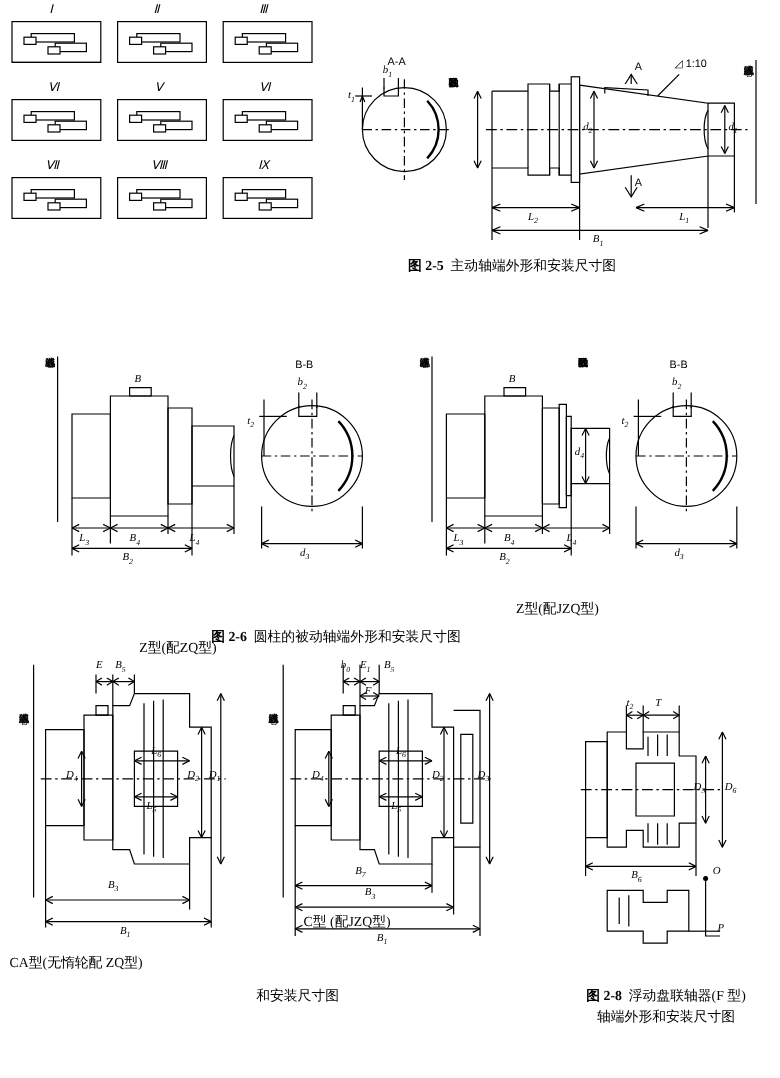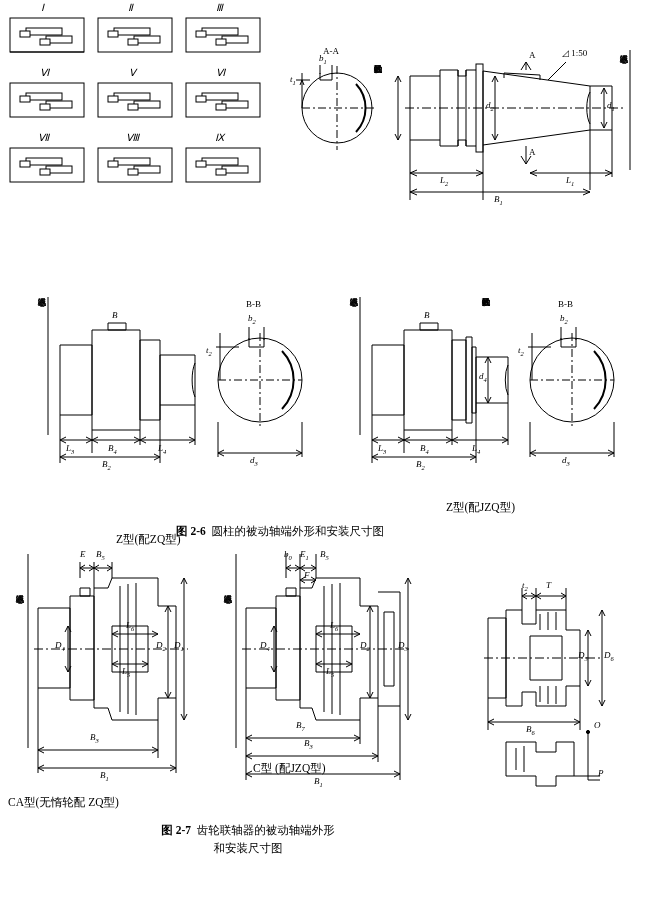--- a/index.html
+++ b/index.html
@@ -3,21 +3,21 @@
 <meta charset="utf-8">
 <style>
   html,body{margin:0;padding:0;background:#fff;}
   body{width:650px;height:898px;position:relative;font-family:"Liberation Serif",serif;color:#000;overflow:hidden;}
   .page{position:absolute;inset:0;}
   .abs{position:absolute;}
   .cap{font-size:11.5px;font-weight:bold;font-family:"Liberation Serif",serif;}
   .capn{font-size:11.5px;font-family:"Liberation Serif",serif;}
   .vtext{writing-mode:vertical-rl;text-orientation:upright;font-size:8.5px;letter-spacing:0px;line-height:1;}
   .vtextR{writing-mode:vertical-rl;font-size:8.5px;line-height:1;}
-  .lab{font-size:9px;font-family:Liberation Serif, serif;}
+  .lab{font-size:9px;font-family:Liberation Sans, sans-serif;}
   .labi{font-size:9px;font-style:italic;font-family:"Liberation Serif",serif;}
   .sub{font-size:6.5px;vertical-align:sub;font-style:italic;}
   svg{display:block;overflow:visible;}
   .note{font-size:11.5px;line-height:1.5;}
   .romans{font-size:10px;font-style:italic;font-family:"Liberation Serif",serif;}
 </style>
 </head>
 <body>
 
 <div class="page">
@@ -178,25 +178,28 @@
   <div class="abs lab" style="left:33px;top:6px;">A-A</div>
   <div class="abs labi" style="left:29px;top:13px;">b<span class="sub">1</span></div>
   <div class="abs labi" style="left:0px;top:34px;">t<span class="sub">1</span></div>
   <div class="abs labi" style="left:196px;top:60px;">d<span class="sub">2</span></div>
   <div class="abs labi" style="left:317px;top:60px;">d<span class="sub">1</span></div>
   <div class="abs labi" style="left:150px;top:135px;">L<span class="sub">2</span></div>
   <div class="abs labi" style="left:276px;top:135px;">L<span class="sub">1</span></div>
   <div class="abs labi" style="left:204px;top:154px;">B<span class="sub">1</span></div>
   <div class="abs lab" style="left:239px;top:10px;">A</div>
   <div class="abs lab" style="left:239px;top:107px;">A</div>
-  <div class="abs lab" style="left:272px;top:8px;">◿ 1:50</div>
+  <div class="abs lab" style="left:272px;top:8px;">◿ 1:10</div>
   <div class="abs vtext" style="left:84px;top:18px;height:104px;">联轴器的最大孔径</div>
   <div class="abs vtext" style="left:330px;top:8px;height:80px;">减速器中心线</div>
 </div>
 
+<div class="abs" style="left:340px;top:212px;">
+  <span class="cap">图 2-5</span><span class="capn">&nbsp;&nbsp;</span><span class="capn">主动轴端外形和安装尺寸图</span>
+</div>
 
 <div class="abs" style="left:20px;top:285px;width:620px;height:215px;">
   <svg width="620" height="215">
     <g stroke="#000" fill="none" stroke-width="1">
 
       <line x1="28" y1="12" x2="28" y2="150"></line>
 
       <path d="M40,60 L40,130 L72,130 L72,60 Z"></path>
       <path d="M72,45 L72,145 L120,145 L120,45 Z"></path>
       <path d="M120,55 L120,135 L140,135 L140,55 Z"></path>
@@ -300,21 +303,21 @@
   <div class="abs labi" style="left:459px;top:86px;">d<span class="sub">4</span></div>
   <div class="abs labi" style="left:358px;top:158px;">L<span class="sub">3</span></div>
   <div class="abs labi" style="left:400px;top:158px;">B<span class="sub">4</span></div>
   <div class="abs labi" style="left:452px;top:158px;">L<span class="sub">4</span></div>
   <div class="abs labi" style="left:396px;top:174px;">B<span class="sub">2</span></div>
   <div class="abs labi" style="left:542px;top:170px;">d<span class="sub">3</span></div>
   <div class="abs vtextR" style="left:462px;top:6px;height:70px;writing-mode:vertical-rl;text-orientation:upright;">联轴器的最大孔径</div>
 </div>
 
 <div class="abs capn" style="left:116px;top:500px;margin-top:32px;">Z型(配ZQ型)</div>
-<div class="abs capn" style="left:430px;top:500px;margin-left:16px;">Z型(配JZQ型)</div>
+<div class="abs capn" style="left:430px;top:500px;">Z型(配JZQ型)</div>
 <div class="abs" style="left:176px;top:521px;">
   <span class="cap">图 2-6</span><span class="capn">&nbsp;&nbsp;</span><span class="capn">圆柱的被动轴端外形和安装尺寸图</span>
 </div>
 
 <div class="abs" style="left:8px;top:548px;width:450px;height:250px;">
   <svg width="450" height="250">
     <g stroke="#000" fill="none" stroke-width="1">
 
       <line x1="20" y1="6" x2="20" y2="200"></line>
 
@@ -472,19 +475,22 @@
   <div class="abs labi" style="left:134px;top:70px;">D<span class="sub">6</span></div>
   <div class="abs labi" style="left:56px;top:144px;">B<span class="sub">6</span></div>
   <div class="abs labi" style="left:124px;top:140px;">O</div>
   <div class="abs labi" style="left:128px;top:188px;">P</div>
 </div>
 
 <div class="abs capn" style="left:8px;top:795px;">CA型(无惰轮配 ZQ型)</div>
 <div class="abs capn" style="left:253px;top:761px;">C型 (配JZQ型)</div>
 
 <div class="abs" style="left:98px;top:820px;width:300px;text-align:center;">
-  <div><span class="cap">图 2-7</span><span class="capn">&nbsp;&nbsp;</span><span class="capn">齿轮联轴器的被动轴端外形</span></div>
   <div><span class="capn">和安装尺寸图</span></div>
 </div>
 
+<div class="abs" style="left:462px;top:820px;width:186px;text-align:center;">
+  <div><span class="cap">图 2-8</span><span class="capn">&nbsp;&nbsp;</span><span class="capn">浮动盘联轴器(F 型)</span></div>
+  <div><span class="capn">轴端外形和安装尺寸图</span></div>
+</div>
 
 
 </div>
 
 </body></html>

